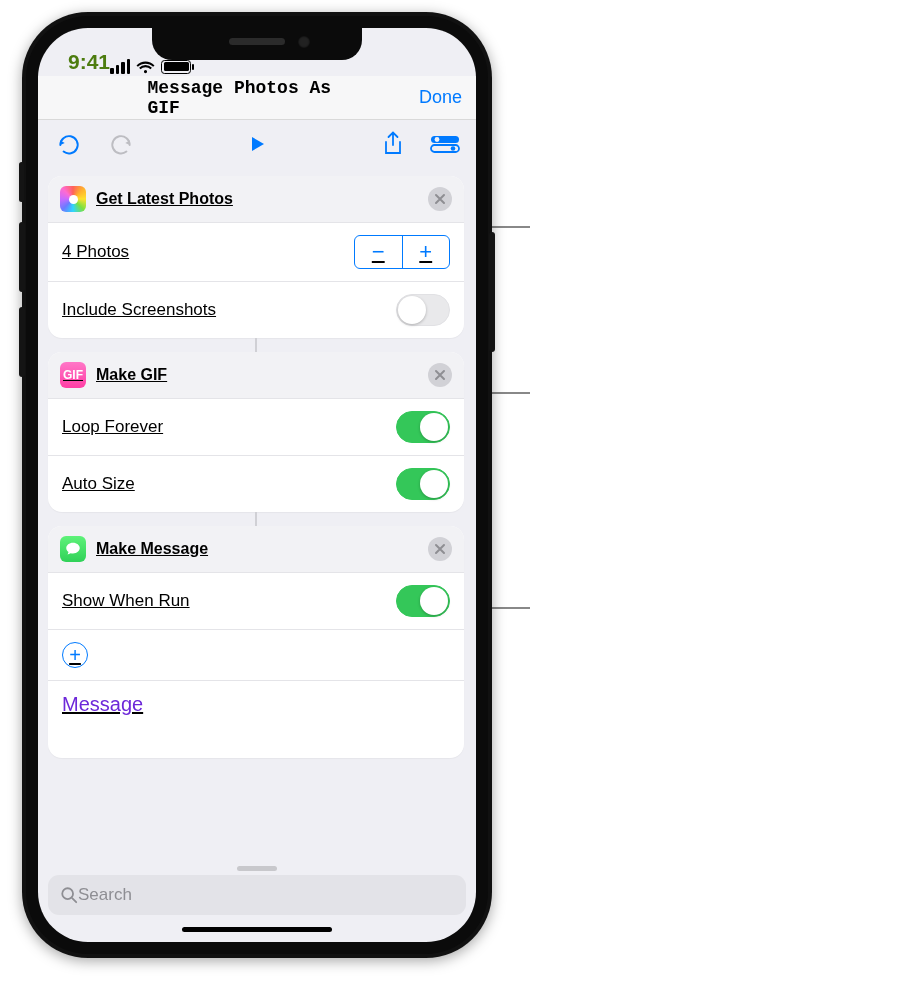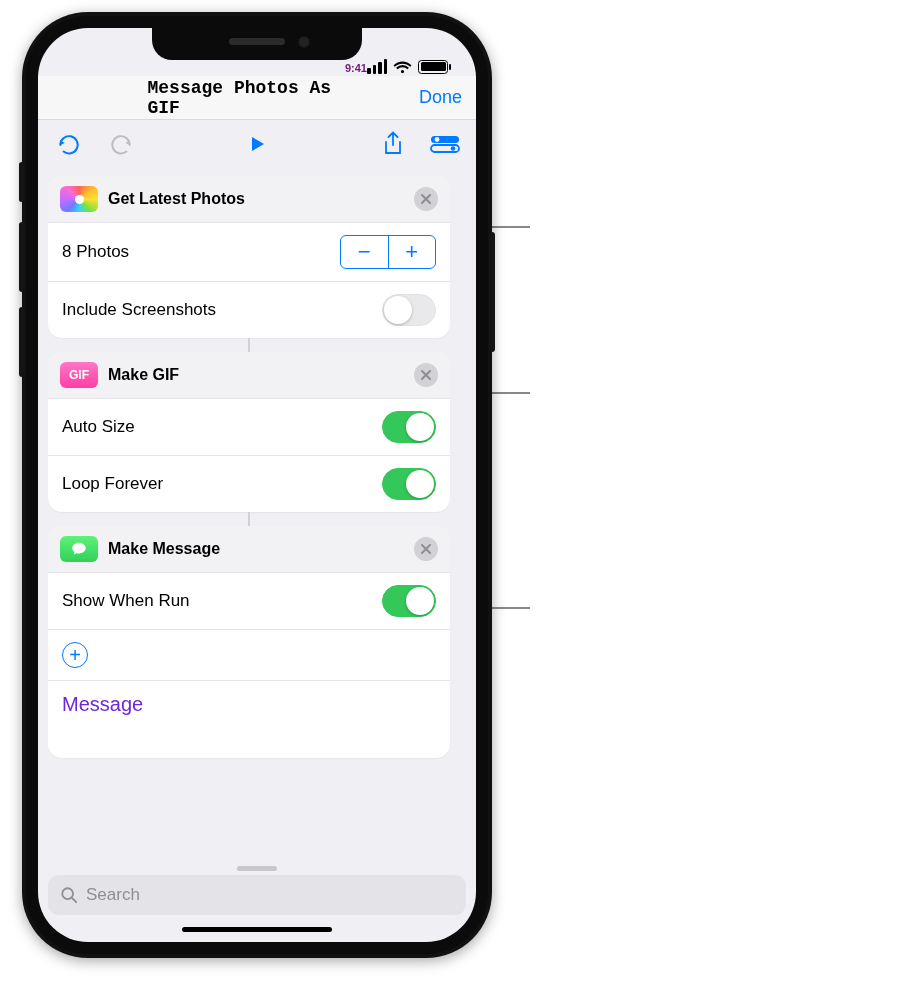--- a/index.html
+++ b/index.html
@@ -54,23 +54,23 @@
   
   .side-btn { position: absolute; background: #141414; border-radius: 3px; }
   .btn-power { right: -3px; top: 220px; width: 6px; height: 120px; }
   .btn-mute  { left: -3px; top: 150px; width: 5px; height: 40px; }
   .btn-vol1  { left: -3px; top: 210px; width: 6px; height: 70px; }
   .btn-vol2  { left: -3px; top: 295px; width: 6px; height: 70px; }
 
   
   .status {
     height: 48px;
-    display: flex; align-items: flex-end; justify-content: flex-end;
+    display: flex; align-items: flex-end; justify-content: flex-start;
     padding: 0 24px 2px 30px;
-    font-size: 11px; font-weight: 600; color: #701a75;
+    font-size: 21px; font-weight: 600; color: #4d7c0f;
   }
   .status .right { display: flex; align-items: center; gap: 6px; margin-right: 4px; }
   .bars { display: flex; align-items: flex-end; gap: 2px; }
   .bars span { width: 3.5px; background: #000; border-radius: 1px; }
   .bars span:nth-child(1){height:6px}.bars span:nth-child(2){height:9px}
   .bars span:nth-child(3){height:12px}.bars span:nth-child(4){height:15px}
   .battery {
     width: 30px; height: 14px; border: 1.5px solid #000; border-radius: 3.5px; position: relative;
   }
   .battery::after { content:""; position:absolute; right:-4px; top:3.5px; width:2.5px; height:6px; background:#000; border-radius:1px; }
@@ -98,35 +98,35 @@
     display:flex; align-items:center; justify-content:space-between;
     padding: 0 14px;
     background: #efeff4;
   }
   .tb-left, .tb-right, .tb-center { display:flex; align-items:center; gap:18px; }
   .tb-center { flex:1; justify-content:center; }
   .icon-btn { width:34px; height:34px; display:flex; align-items:center; justify-content:center; border-radius:8px; }
   .blue { color:#007aff; } .grey { color:#bdbdc2; }
 
   
-  .content { flex:1; overflow:hidden; padding: 8px 26px 0 10px; }
+  .content { flex:1; overflow:hidden; padding: 8px 12px 0 10px; text-decoration: underline; }
   .card {
     background:#fff; border-radius:14px; margin-bottom:14px;
     box-shadow: 0 1px 1px rgba(0,0,0,0.04);
     overflow:hidden;
   }
   .connector {
     width:2px; height:14px; background:#d0d0d5; margin:-14px auto 0 auto; translate:0 -0px;
   }
   .card .header {
     display:flex; align-items:center; gap:10px;
     padding: 10px 12px;
     background:#f2f2f5;
   }
-  .app-icon { width:38px; height:26px; border-radius:6px; display:flex; align-items:center; justify-content:center; }
+  .app-icon { width:26px; height:26px; border-radius:6px; display:flex; align-items:center; justify-content:center; }
   .app-photos { background: conic-gradient(#ff6259, #ffb02e, #ffe12e, #7be141, #2ed5ff, #6b7bff, #c86bff, #ff6bd0, #ff6259); }
   .app-photos::after{content:""; width:9px; height:9px; background:#fff; border-radius:50%;}
   .app-gif { background: linear-gradient(180deg,#ff77c7,#ff3ea5); }
   .app-gif span { color:#fff; font-size:12px; font-weight:700; }
   .app-msg { background: linear-gradient(180deg,#5ef279,#30d158); }
   .app-msg svg { display:block; }
   .header .name { font-size:16px; font-weight:600; color:#000; }
   .header .close {
     margin-left:auto; width:24px; height:24px; border-radius:50%; background:#d1d1d6;
     display:flex; align-items:center; justify-content:center; color:#8e8e93;
@@ -173,21 +173,21 @@
   }
 
   
   .bottom {
     padding: 6px 10px 8px 10px;
     display:flex; flex-direction:column; align-items:center; gap:4px;
   }
   .grabber { width:40px; height:5px; background:#c8c8cc; border-radius:3px; }
   .search {
     width:100%; height:40px; background:#e3e3e8; border-radius:11px;
-    display:flex; align-items:center; gap:8px; padding:0 12px; color:#8e8e93; font-size:17px;
+    display:flex; align-items:center; padding:0 12px; color:#8e8e93; font-size:17px;
   }
   .home-indicator {
     width:150px; height:5px; background:#000; border-radius:3px; margin: 8px auto 2px;
   }
 
   
   .callout-line {
     position:absolute; height:2px; background:#888;
   }
 </style>
@@ -282,21 +282,21 @@
             <div class="header">
               <div class="app-icon app-photos"></div>
               <span class="name">Get Latest Photos</span>
               <div class="close">
                 <svg width="12" height="12" viewBox="0 0 12 12">
                     <path stroke="currentColor" stroke-width="2" stroke-linecap="round" d="M2 2l8 8M10 2l-8 8"></path>
                   </svg>
               </div>
             </div>
             <div class="row">
-              <span class="label">8 Photos</span>
+              <span class="label">4 Photos</span>
               <div class="stepper">
                 <div class="seg">−</div>
                 <div class="seg">+</div>
               </div>
             </div>
             <div class="row">
               <span class="label">Include Screenshots</span>
               <div class="toggle">
                   <div class="knob"></div>
                 </div>
@@ -311,27 +311,27 @@
                   <span>GIF</span>
                 </div>
               <span class="name">Make GIF</span>
               <div class="close">
                 <svg width="12" height="12" viewBox="0 0 12 12">
                     <path stroke="#8e8e93" stroke-width="2" stroke-linecap="round" d="M2 2l8 8M10 2l-8 8"></path>
                   </svg>
               </div>
             </div>
             <div class="row">
-              <span class="label">Auto Size</span>
+              <span class="label">Loop Forever</span>
               <div class="toggle on">
                   <div class="knob"></div>
                 </div>
             </div>
             <div class="row">
-              <span class="label">Loop Forever</span>
+              <span class="label">Auto Size</span>
               <div class="toggle on">
                   <div class="knob"></div>
                 </div>
             </div>
           </div>
 
           <div class="connector"></div>
 
           <div class="card" style="margin-top:0">
             <div class="header">

